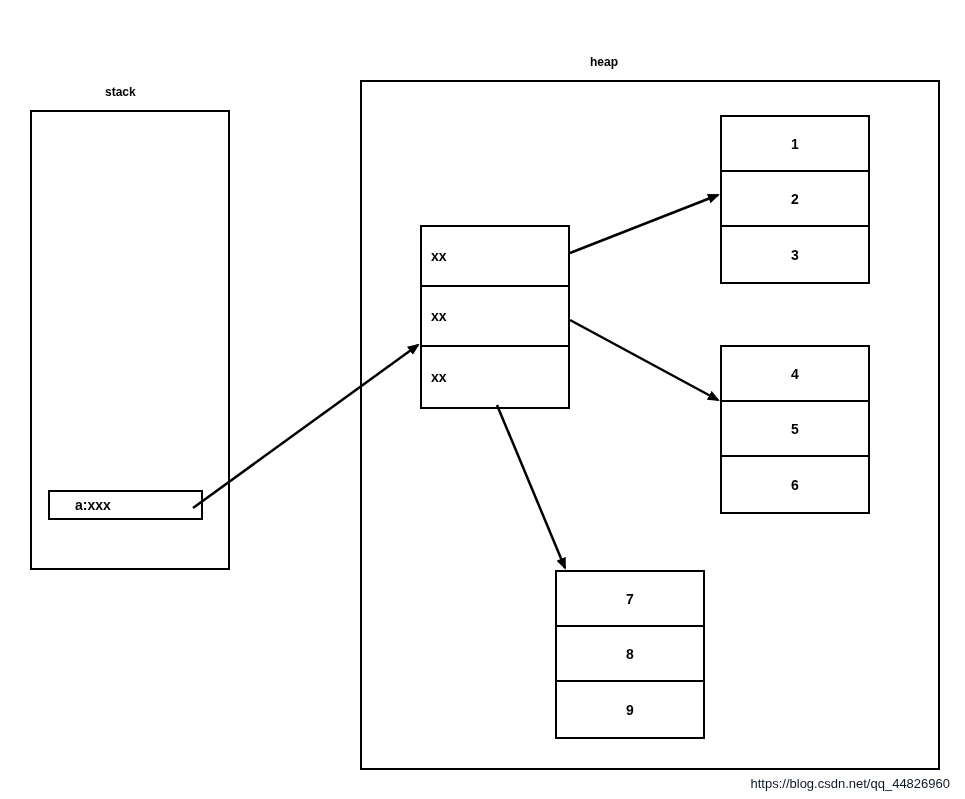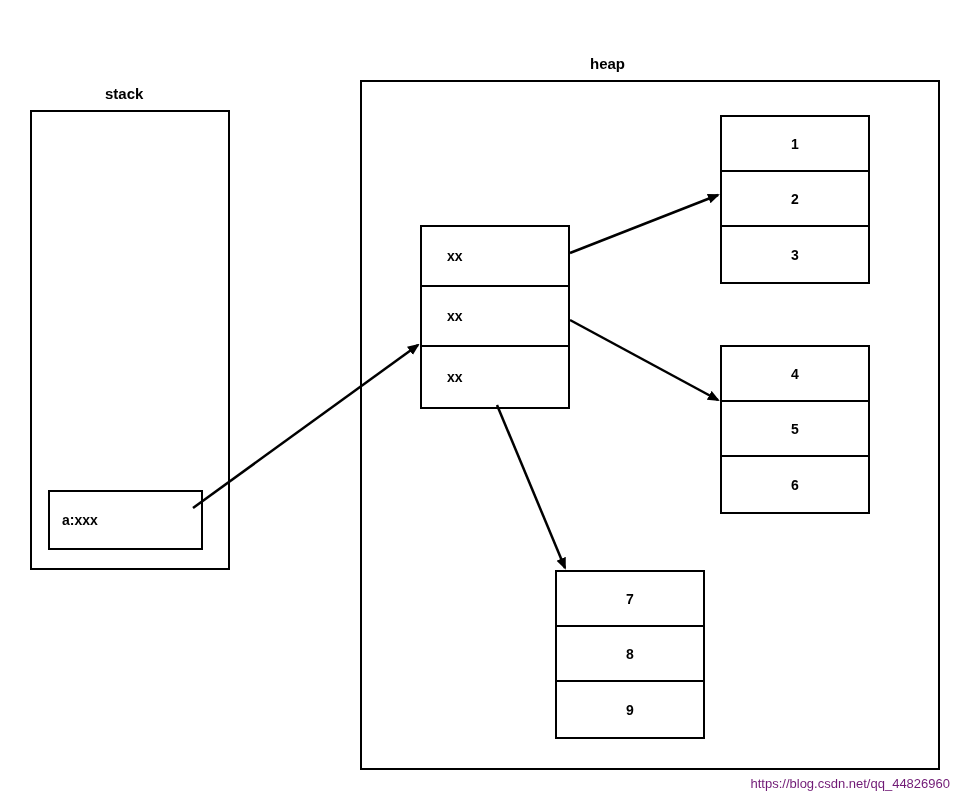--- a/index.html
+++ b/index.html
@@ -23,50 +23,50 @@
       height: 460px;
     }
     .heap-region {
       left: 360px;
       top: 80px;
       width: 580px;
       height: 690px;
     }
     .label {
       position: absolute;
-      font-size: 15px;
+      font-size: 12px;
     }
     .stack-title { left: 85px; top: 85px; margin-left: 20px; }
     .heap-title { left: 590px; top: 55px; }
     .box {
       position: absolute;
       border: 2px solid #000;
       background: #fff;
     }
     .stack-var {
       left: 48px;
       top: 490px;
       width: 155px;
-      height: 60px;
+      height: 30px;
       display: flex;
       align-items: center;
-      padding-left: 12px;
+      padding-left: 25px;
       font-size: 14px;
     }
     .mid-array {
       left: 420px;
       top: 225px;
       width: 150px;
     }
     .cell {
       border-bottom: 2px solid #000;
       height: 60px;
       display: flex;
       align-items: center;
-      padding-left: 25px;
+      padding-left: 9px;
       font-size: 14px;
     }
     .cell:last-child { border-bottom: none; }
     .num-array {
       width: 150px;
     }
     .arr1 { left: 720px; top: 115px; }
     .arr2 { left: 720px; top: 345px; }
     .arr3 { left: 555px; top: 570px; }
     .num-cell {
@@ -82,21 +82,21 @@
       position: absolute;
       left: 0; top: 0;
       width: 965px; height: 799px;
       pointer-events: none;
     }
     .watermark {
       position: absolute;
       right: 15px;
       bottom: 8px;
       font-size: 13px;
-      color: #701a75;
+      color: #0f172a;
       font-weight: normal;
     }
   </style>
 </head>
 <body>
 
 <div class="label stack-title">stack</div>
 <div class="label heap-title">heap</div>
 
 <div class="region stack-region"></div>

